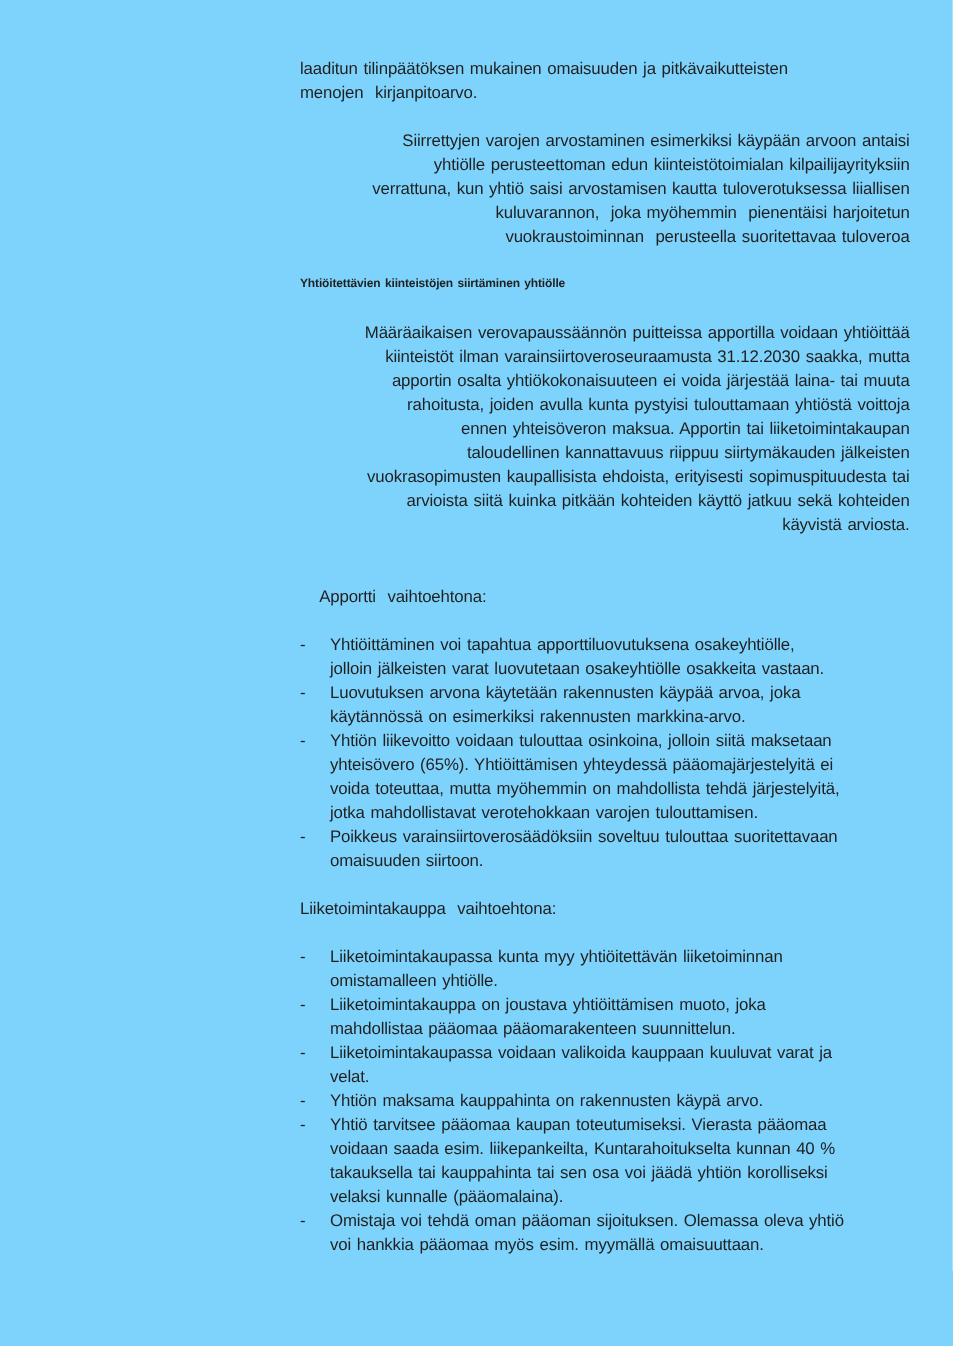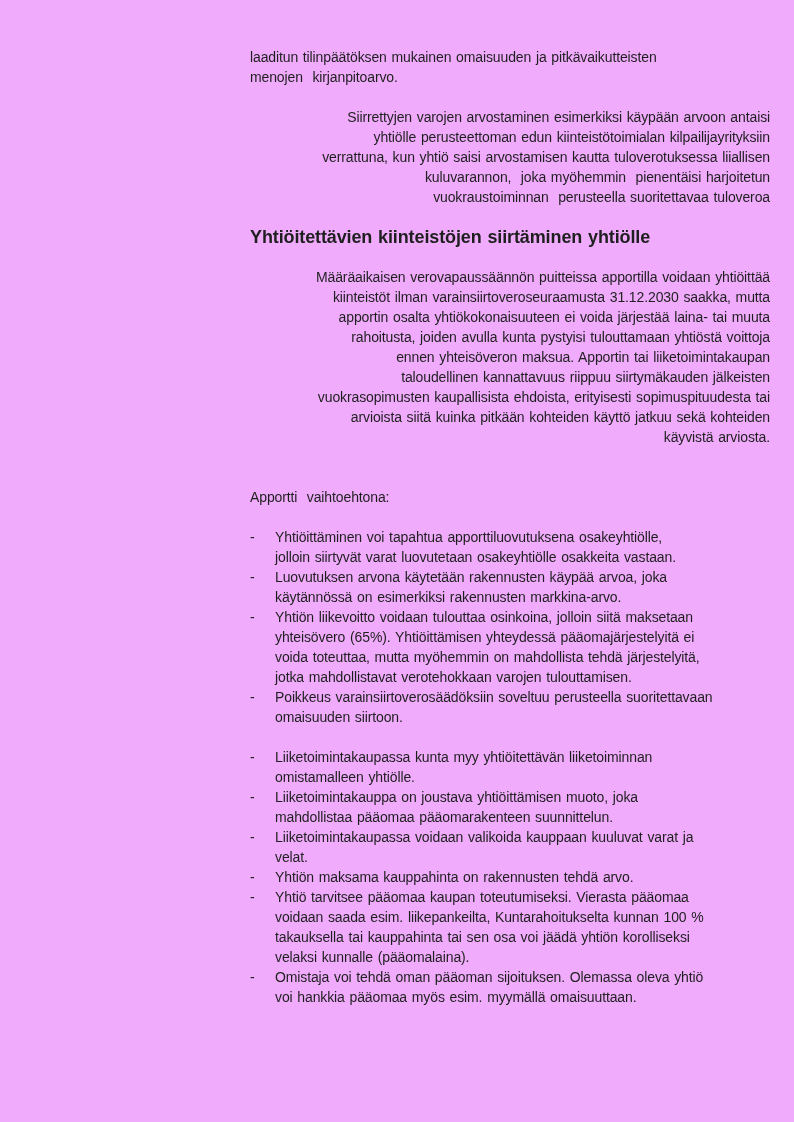--- a/index.html
+++ b/index.html
@@ -5,51 +5,52 @@
   html, body {
     margin: 0;
     padding: 0;
     background: #ffffff;
   }
   .page {
     position: relative;
     box-sizing: border-box;
     width: 794px;
     height: 1122px;
-    background: #f0abfc;
+    background: #7dd3fc;
     font-family: "Liberation Sans", sans-serif;
     font-size: 14px;
     line-height: 20px;
     color: #1f1f1f;
-    padding: 47px 24px 0 250px;
+    padding: 47px 36px 0 250px;
     letter-spacing: -0.12px;
     word-spacing: 1px;
     overflow: hidden;
   }
   .para {
     margin: 0;
     white-space: pre-wrap;
   }
   .para.gap {
     margin-top: 20px;
     text-align: right;
   }
   .section-heading {
     margin: 20px 0 0 0;
-    font-size: 18px;
+    font-size: 10px;
     line-height: 20px;
     font-weight: bold;
     white-space: pre-wrap;
   }
   .list-header {
     margin: 0;
     white-space: pre-wrap;
   }
   .list-header.big-gap {
     margin-top: 40px;
+    margin-left: 16px;
   }
   .list-header.gap {
     margin-top: 20px;
   }
   ul.bullet-list {
     list-style: none;
     margin: 20px 0 0 0;
     padding: 0;
   }
   ul.bullet-list li {
@@ -90,66 +91,67 @@
 vuokrasopimusten kaupallisista ehdoista, erityisesti sopimuspituudesta tai
 arvioista siitä kuinka pitkään kohteiden käyttö jatkuu sekä kohteiden
 käyvistä arviosta.</p>
 
   <p class="list-header big-gap">Apportti  vaihtoehtona:</p>
 
   <ul class="bullet-list">
     <li>
       <span class="bullet-marker">-</span>
       <span class="bullet-text">Yhtiöittäminen voi tapahtua apporttiluovutuksena osakeyhtiölle,
-jolloin siirtyvät varat luovutetaan osakeyhtiölle osakkeita vastaan.</span>
+jolloin jälkeisten varat luovutetaan osakeyhtiölle osakkeita vastaan.</span>
     </li>
     <li>
       <span class="bullet-marker">-</span>
       <span class="bullet-text">Luovutuksen arvona käytetään rakennusten käypää arvoa, joka
 käytännössä on esimerkiksi rakennusten markkina-arvo.</span>
     </li>
     <li>
       <span class="bullet-marker">-</span>
       <span class="bullet-text">Yhtiön liikevoitto voidaan tulouttaa osinkoina, jolloin siitä maksetaan
 yhteisövero (65%). Yhtiöittämisen yhteydessä pääomajärjestelyitä ei
 voida toteuttaa, mutta myöhemmin on mahdollista tehdä järjestelyitä,
 jotka mahdollistavat verotehokkaan varojen tulouttamisen.</span>
     </li>
     <li>
       <span class="bullet-marker">-</span>
-      <span class="bullet-text">Poikkeus varainsiirtoverosäädöksiin soveltuu perusteella suoritettavaan
+      <span class="bullet-text">Poikkeus varainsiirtoverosäädöksiin soveltuu tulouttaa suoritettavaan
 omaisuuden siirtoon.</span>
     </li>
   </ul>
 
+  <p class="list-header gap">Liiketoimintakauppa  vaihtoehtona:</p>
 
   <ul class="bullet-list">
     <li>
       <span class="bullet-marker">-</span>
       <span class="bullet-text">Liiketoimintakaupassa kunta myy yhtiöitettävän liiketoiminnan
 omistamalleen yhtiölle.</span>
     </li>
     <li>
       <span class="bullet-marker">-</span>
       <span class="bullet-text">Liiketoimintakauppa on joustava yhtiöittämisen muoto, joka
 mahdollistaa pääomaa pääomarakenteen suunnittelun.</span>
     </li>
     <li>
       <span class="bullet-marker">-</span>
       <span class="bullet-text">Liiketoimintakaupassa voidaan valikoida kauppaan kuuluvat varat ja
 velat.</span>
     </li>
     <li>
       <span class="bullet-marker">-</span>
-      <span class="bullet-text">Yhtiön maksama kauppahinta on rakennusten tehdä arvo.</span>
+      <span class="bullet-text">Yhtiön maksama kauppahinta on rakennusten käypä arvo.</span>
     </li>
     <li>
       <span class="bullet-marker">-</span>
       <span class="bullet-text">Yhtiö tarvitsee pääomaa kaupan toteutumiseksi. Vierasta pääomaa
-voidaan saada esim. liikepankeilta, Kuntarahoitukselta kunnan 100 %
+voidaan saada esim. liikepankeilta, Kuntarahoitukselta kunnan 40 %
 takauksella tai kauppahinta tai sen osa voi jäädä yhtiön korolliseksi
 velaksi kunnalle (pääomalaina).</span>
     </li>
     <li>
       <span class="bullet-marker">-</span>
       <span class="bullet-text">Omistaja voi tehdä oman pääoman sijoituksen. Olemassa oleva yhtiö
 voi hankkia pääomaa myös esim. myymällä omaisuuttaan.</span>
     </li>
   </ul>
 

